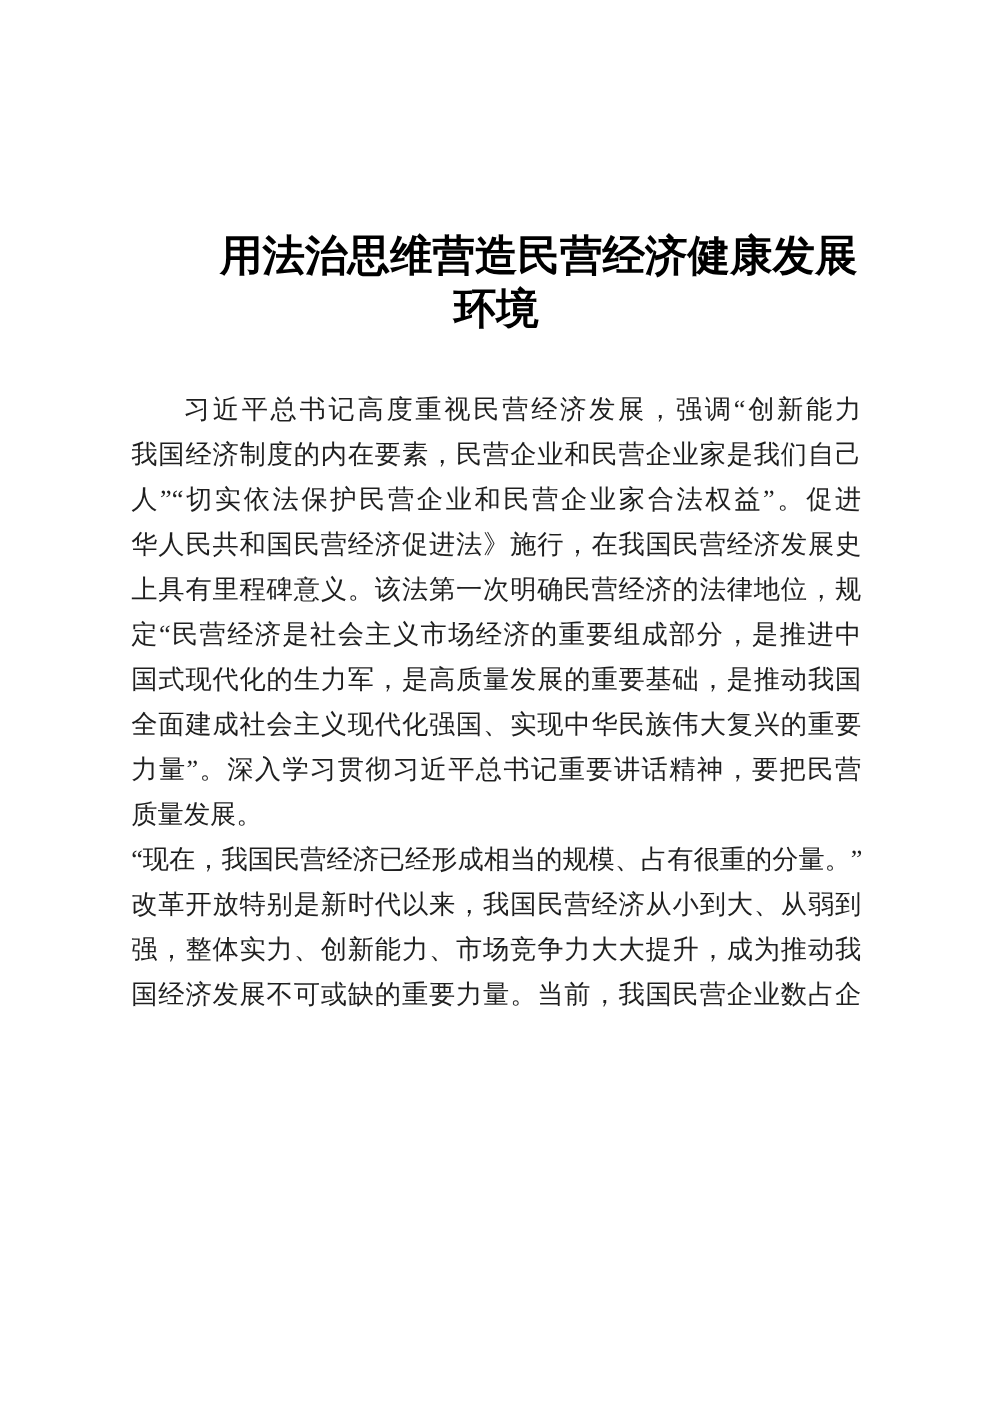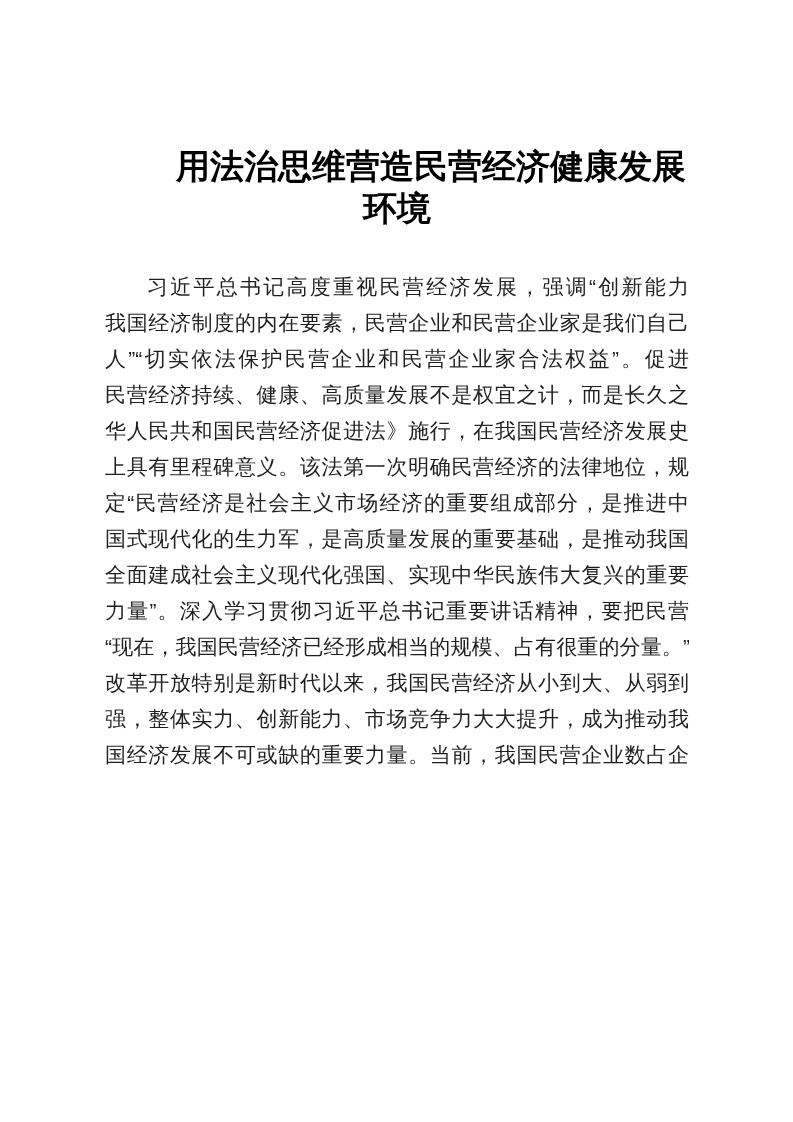--- a/index.html
+++ b/index.html
@@ -7,23 +7,24 @@
     padding: 0;
     background: #ffffff;
   }
   .page {
     position: relative;
     width: 793px;
     height: 799px;
     background: #ffffff;
     box-sizing: border-box;
     padding: 145px 104px 0 105px;
-    font-family: Liberation Sans, sans-serif;
+    font-family: Liberation Serif, serif;
     color: #1f1f1f;
     overflow: hidden;
+    margin-top: 40px;
   }
   .doc-title {
     color: #000000;
     font-weight: bold;
     font-size: 34px;
     line-height: 42px;
   }
   .title-line {
     text-align: center;
     white-space: nowrap;
@@ -61,27 +62,27 @@
 <div class="page">
   <div class="doc-title">
     <div class="title-line indented">用法治思维营造民营经济健康发展</div>
     <div class="title-line">环境</div>
   </div>
   <div class="doc-body" id="doc-body">
       <div class="para">
         <div class="line first">习近平总书记高度重视民营经济发展，强调“创新能力</div>
         <div class="line">我国经济制度的内在要素，民营企业和民营企业家是我们自己</div>
         <div class="line">人”“切实依法保护民营企业和民营企业家合法权益”。促进</div>
-        <div class="line">民营经济持续、健康、高质量发展不是权宜之计，而是长久之</div>
         <div class="line">华人民共和国民营经济促进法》施行，在我国民营经济发展史</div>
         <div class="line">上具有里程碑意义。该法第一次明确民营经济的法律地位，规</div>
         <div class="line">定“民营经济是社会主义市场经济的重要组成部分，是推进中</div>
         <div class="line">国式现代化的生力军，是高质量发展的重要基础，是推动我国</div>
         <div class="line">全面建成社会主义现代化强国、实现中华民族伟大复兴的重要</div>
         <div class="line">力量”。深入学习贯彻习近平总书记重要讲话精神，要把民营</div>
+        <div class="line endline">质量发展。</div>
       </div>
       <div class="para">
         <div class="line" style="letter-spacing: -1px;">“现在，我国民营经济已经形成相当的规模、占有很重的分量。”</div>
         <div class="line">改革开放特别是新时代以来，我国民营经济从小到大、从弱到</div>
         <div class="line">强，整体实力、创新能力、市场竞争力大大提升，成为推动我</div>
         <div class="line">国经济发展不可或缺的重要力量。当前，我国民营企业数占企</div>
       </div>
     </div>
 </div>
 

